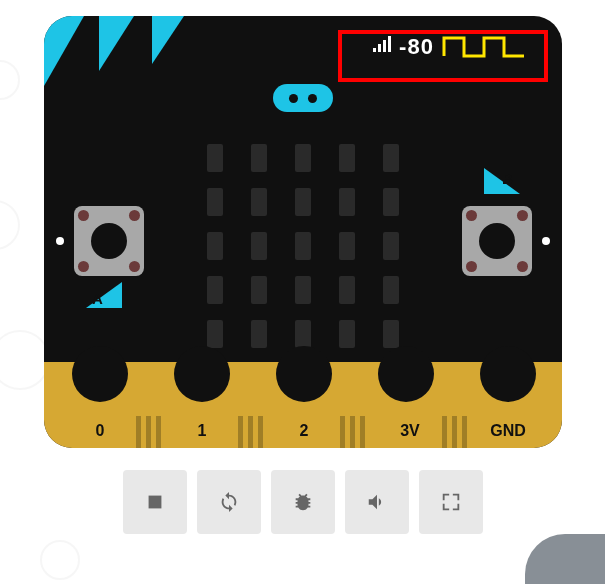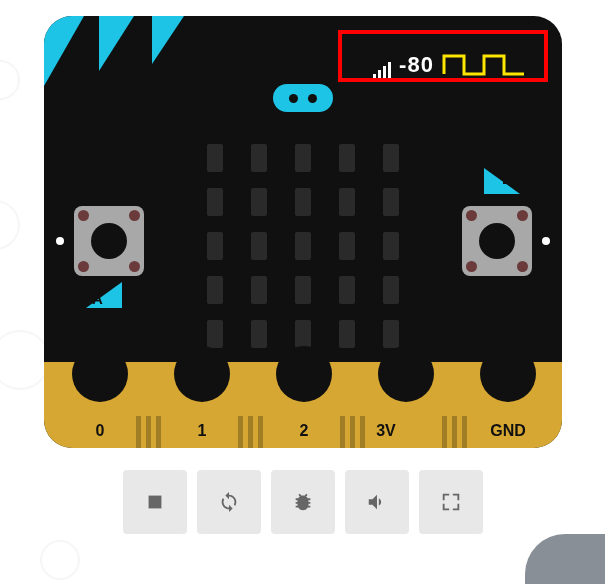--- a/index.html
+++ b/index.html
@@ -61,21 +61,21 @@
 
   
   .signal-box {
     position: absolute;
     top: 14px;
     right: 14px;
     width: 210px;
     height: 52px;
     border: 4px solid #ff0000;
     display: flex;
-    align-items: flex-end;
+    align-items: flex-start;
     justify-content: center;
     gap: 8px;
     color: #fff;
     padding-left: 15px;
   }
   .bars { display: flex; align-items: flex-end; gap: 2px; height: 18px; }
   .bars span { width: 3px; background: #fff; display: inline-block; }
   .sig-val { font-size: 22px; font-weight: 600; letter-spacing: 1px; }
   .square-wave { stroke: #ffe600; stroke-width: 3; fill: none; }
 
@@ -277,21 +277,21 @@
     <div class="edge">
       <div class="ring" style="left:28px"></div>
       <div class="ring" style="left:130px"></div>
       <div class="ring" style="left:232px"></div>
       <div class="ring" style="left:334px"></div>
       <div class="ring" style="left:436px"></div>
 
       <span class="pin-label" style="left:56px">0</span>
       <span class="pin-label" style="left:158px">1</span>
       <span class="pin-label" style="left:260px">2</span>
-      <span class="pin-label" style="left:342px">3V</span>
+      <span class="pin-label" style="left:366px">3V</span>
       <span class="pin-label" style="left:464px">GND</span>
 
       <div class="edge-tick" style="left:92px"></div>
       <div class="edge-tick" style="left:102px"></div>
       <div class="edge-tick" style="left:112px"></div>
       <div class="edge-tick" style="left:194px"></div>
       <div class="edge-tick" style="left:204px"></div>
       <div class="edge-tick" style="left:214px"></div>
       <div class="edge-tick" style="left:296px"></div>
       <div class="edge-tick" style="left:306px"></div>

